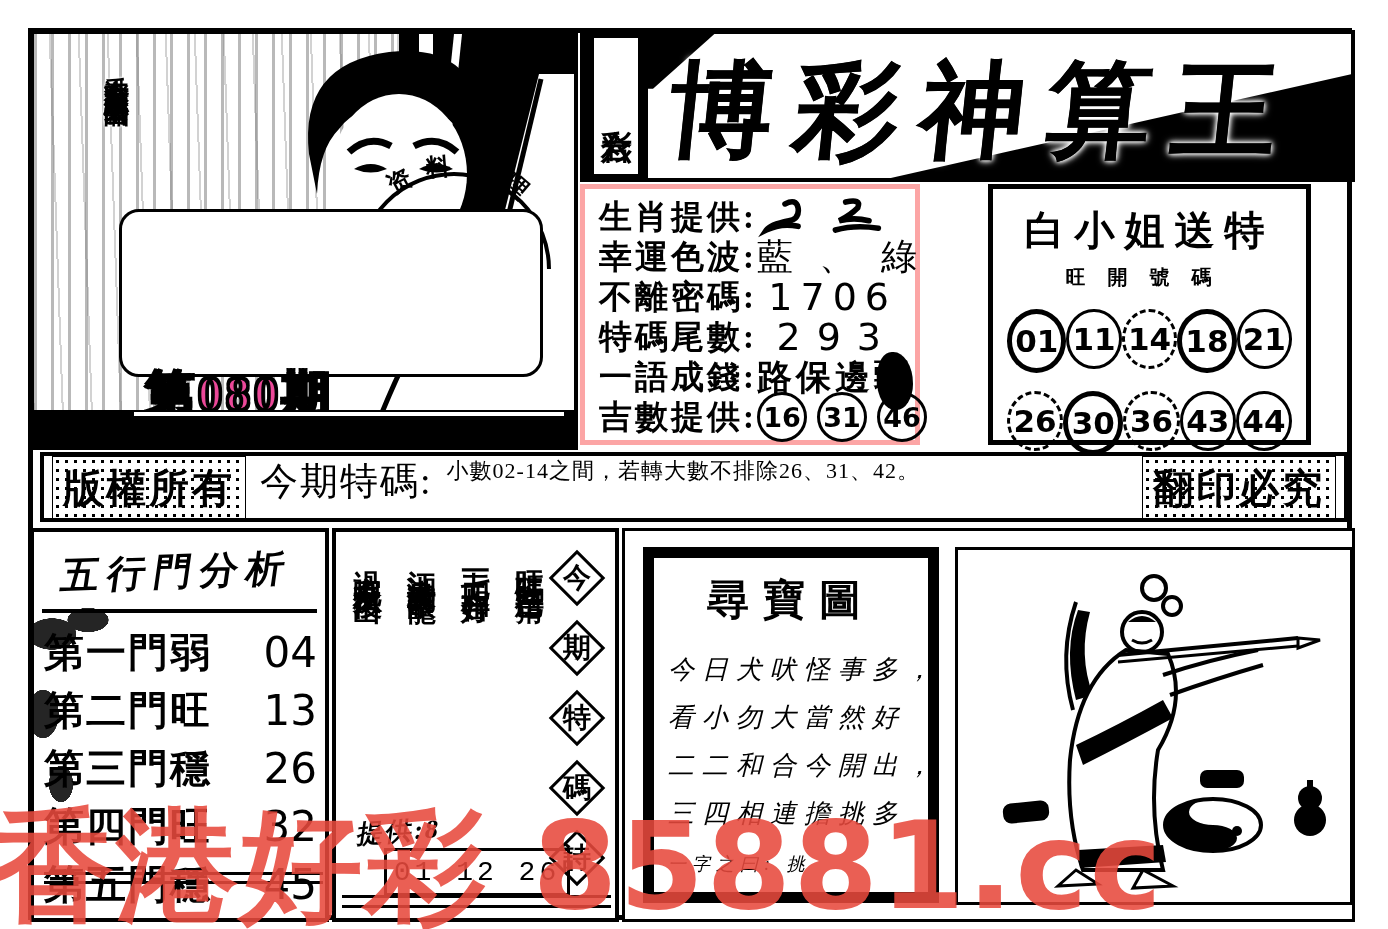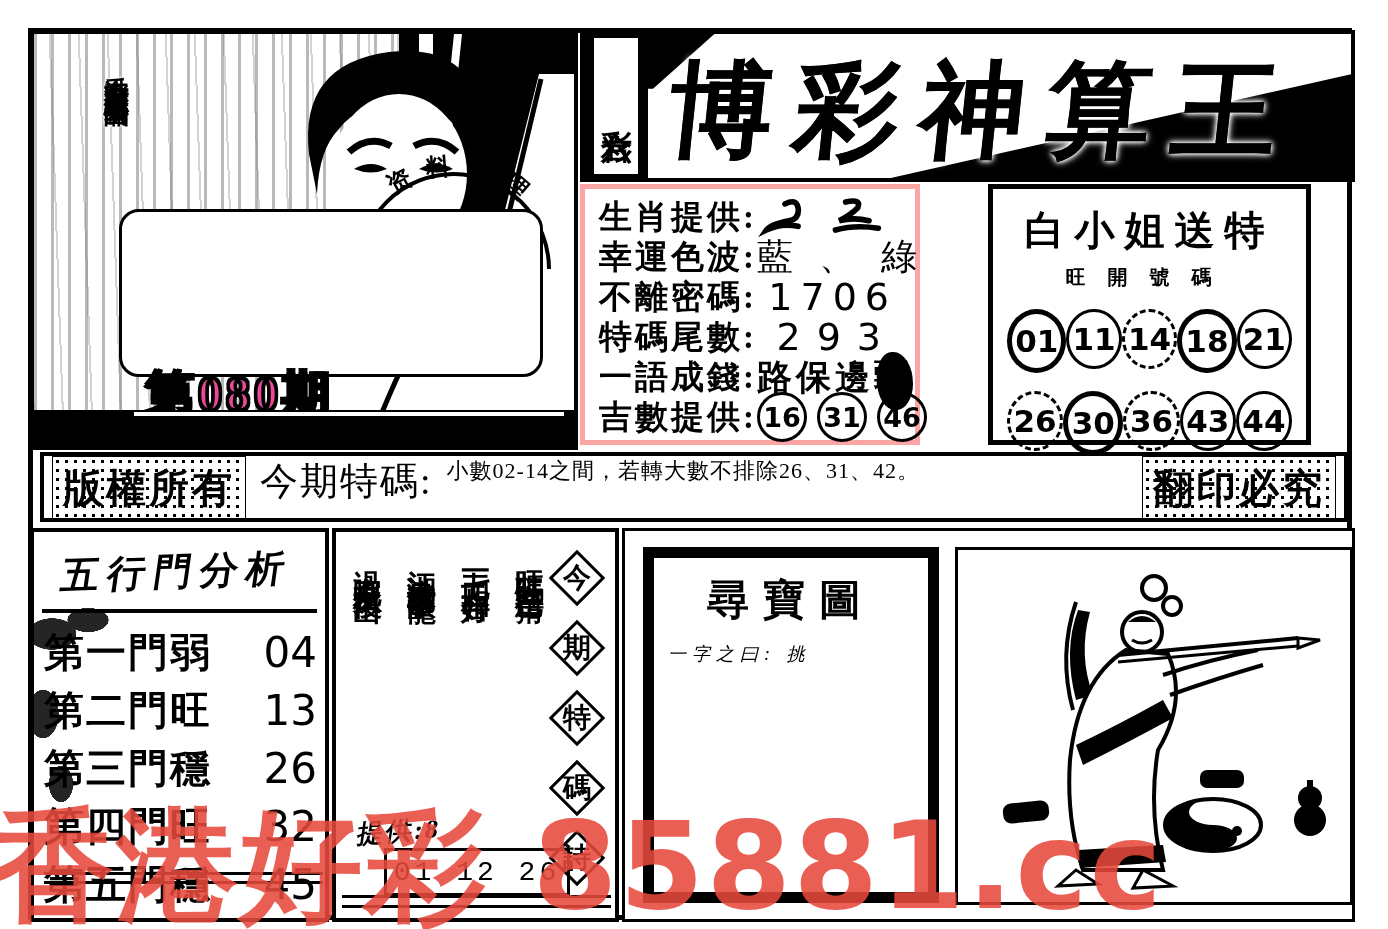--- a/index.html
+++ b/index.html
@@ -303,20 +303,26 @@
         </div>
     </div>
     <div class="poem-footer-label">提供:8</div>
     <div class="poem-box">01 12 26</div>
     <div class="poem-rule"></div>
   </div>
 
   <div class="panel bottom-right">
     <div class="treasure-box">
       <div class="treasure-title">尋寶圖</div>
+      <div class="treasure-lines">
+        <div class="treasure-line">今日犬吠怪事多，</div>
+        <div class="treasure-line">看小勿大當然好</div>
+        <div class="treasure-line">二二和合今開出，</div>
+        <div class="treasure-line">三四相連擔挑多</div>
+      </div>
       <div class="treasure-footer">一字之曰: 挑</div>
     </div>
 
     <div class="draw-box">
       <svg width="386" height="346" viewBox="0 0 386 346">
 
         <circle cx="196" cy="38" r="12" fill="none" stroke="#000" stroke-width="4"></circle>
         <circle cx="214" cy="56" r="9" fill="none" stroke="#000" stroke-width="4"></circle>
 
         <circle cx="184" cy="82" r="20" fill="#fff" stroke="#000" stroke-width="4"></circle>

